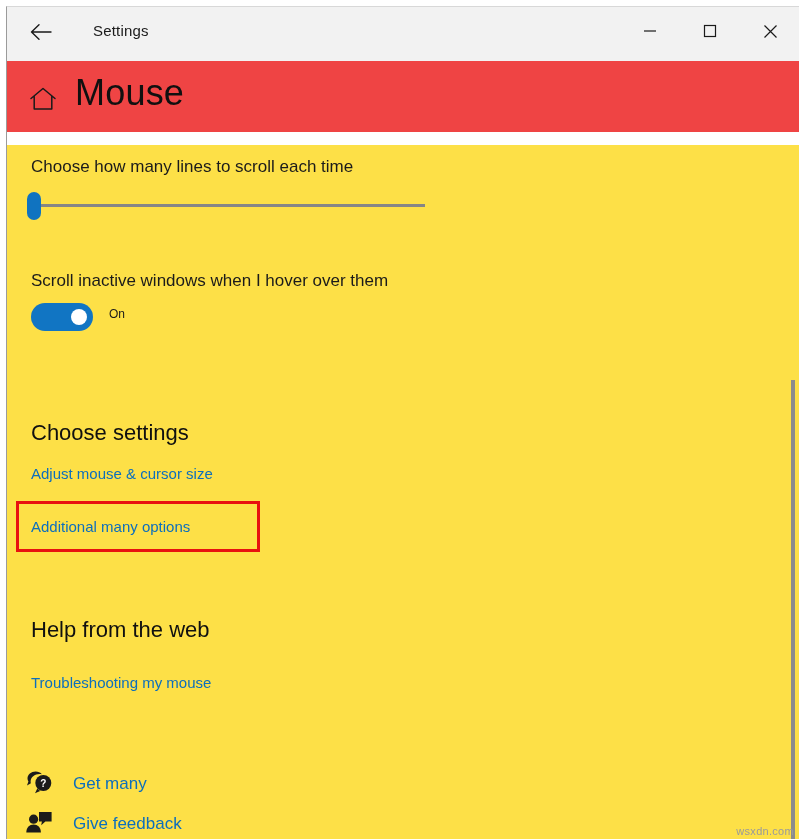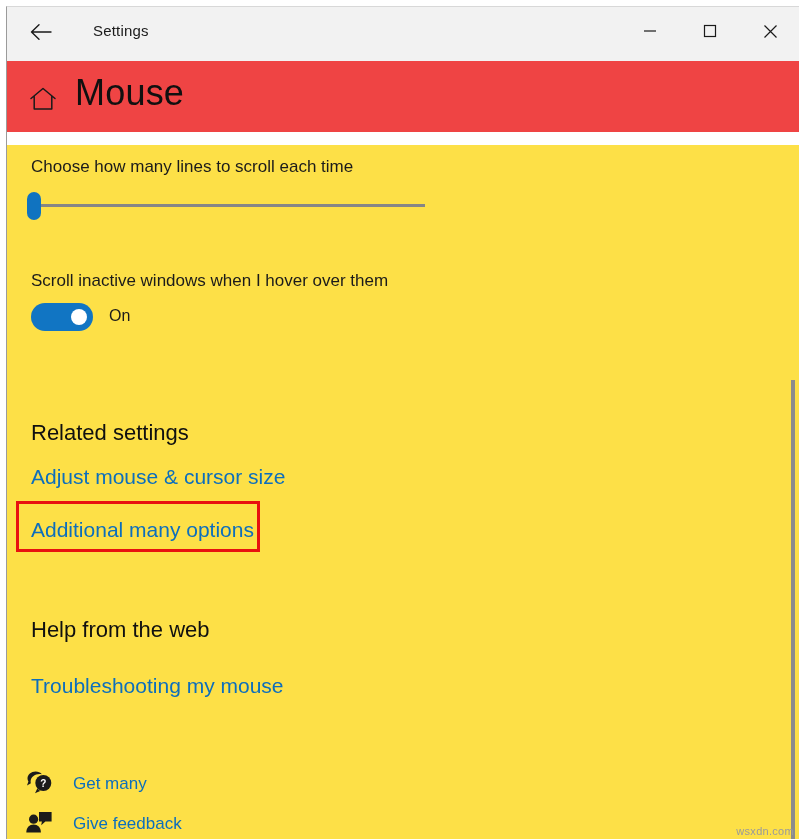--- a/index.html
+++ b/index.html
@@ -128,21 +128,21 @@
   .section-heading {
     position: absolute;
     font-size: 22px;
     font-weight: 400;
     color: #101010;
     white-space: nowrap;
   }
 
   .link {
     position: absolute;
-    font-size: 21px;
+    font-size: 15px;
     color: #0c6ebd;
     white-space: nowrap;
     text-decoration: none;
     cursor: pointer;
   }
 
   
   .slider {
     position: absolute;
     left: 20px;
@@ -190,21 +190,21 @@
     width: 16px;
     height: 16px;
     border-radius: 50%;
     background: #ffffff;
   }
 
   .toggle-label {
     position: absolute;
     left: 102px;
     top: 162px;
-    font-size: 16px;
+    font-size: 12px;
     color: #1b1b1b;
   }
 
   
   .annotation-box {
     position: absolute;
     left: 9px;
     top: 356px;
     width: 244px;
     height: 51px;
@@ -325,21 +325,21 @@
         <div class="slider-thumb"></div>
       </div>
 
       <div class="label-text" style="left:24px; top:126px;">Scroll inactive windows when I hover over them</div>
 
       <div class="toggle">
         <div class="toggle-knob"></div>
       </div>
       <div class="toggle-label">On</div>
 
-      <div class="section-heading" style="left:24px; top:275px;">Related settings</div>
+      <div class="section-heading" style="left:24px; top:275px;">Choose settings</div>
 
       <a class="link" style="left:24px; top:320px;">Adjust mouse &amp; cursor size</a>
 
       <a class="link" style="left:24px; top:373px;">Additional many options</a>
 
       <div class="annotation-box"></div>
 
       <div class="section-heading" style="left:24px; top:472px;">Help from the web</div>
 
       <a class="link" style="left:24px; top:529px;">Troubleshooting my mouse</a>

